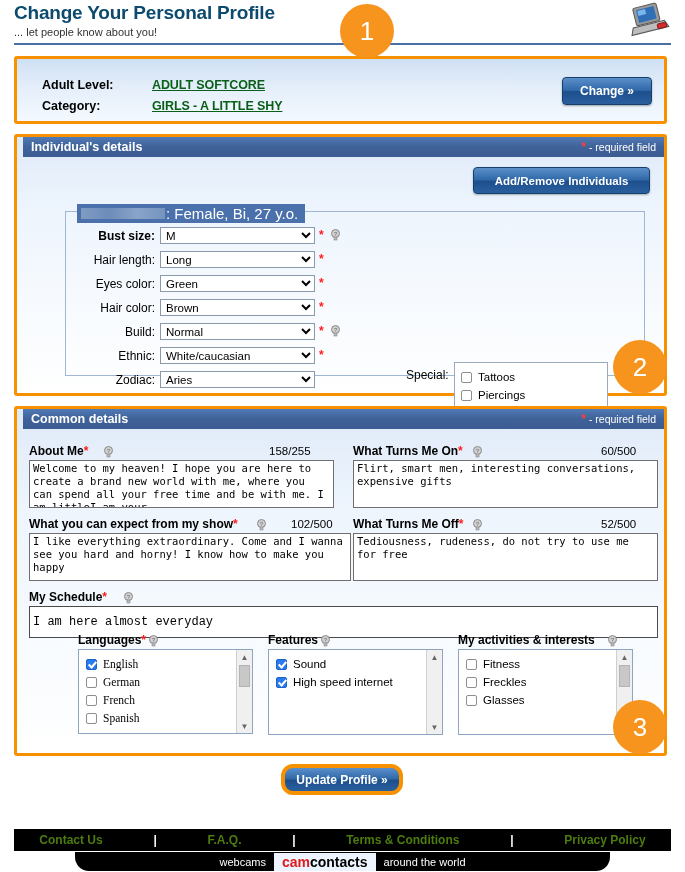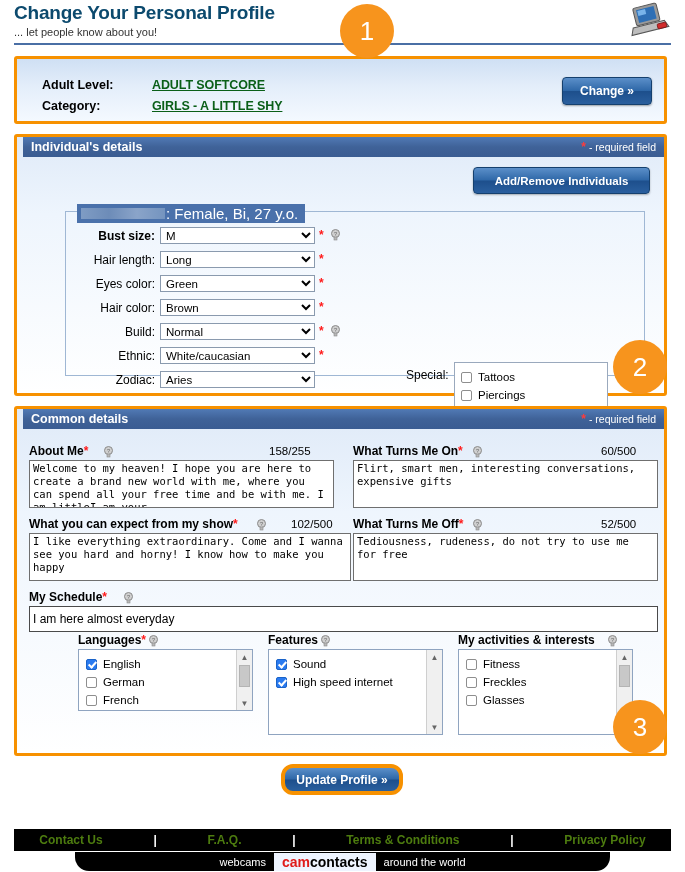--- a/index.html
+++ b/index.html
@@ -72,22 +72,22 @@
   .cb.on:after{content:"";position:absolute;left:3px;top:0px;width:3px;height:6px;
       border:solid #fff;border-width:0 2px 2px 0;transform:rotate(42deg);}
 
   
   .p3{left:14px;top:406px;width:653px;height:350px;}
   .flabel{position:absolute;font-weight:bold;font-size:12px;color:#000;}
   .fcount{position:absolute;font-size:11.5px;color:#000;}
   textarea.ta{position:absolute;font-family:"DejaVu Sans Mono","Liberation Mono",monospace;
       font-size:10.5px;line-height:13px;border:1px solid #6f6f6f;resize:none;
       padding:1px 3px;box-sizing:border-box;background:#fff;color:#000;overflow:auto;}
-  input.ti{position:absolute;font-family:Liberation Sans, sans-serif;font-size:12px;
-      border:1px solid #4a4a4a;padding:0 3px;box-sizing:border-box;background:#fff;height:26px;}
+  input.ti{position:absolute;font-family:Liberation Mono, monospace;font-size:12px;
+      border:1px solid #4a4a4a;padding:0 3px;box-sizing:border-box;background:#fff;height:32px;}
 
   .listbox{position:absolute;border:1px solid #8fa4c0;background:#fff;box-sizing:border-box;
            padding:5px 2px 5px 7px;overflow:hidden;}
   .sbar{position:absolute;right:0;top:0;width:15px;bottom:0;background:#f0f0f0;
         border-left:1px solid #cfcfcf;}
   .sarr{position:absolute;left:0;width:15px;height:14px;display:flex;align-items:center;justify-content:center;
         color:#666;font-size:8px;}
   .sthumb{position:absolute;left:2px;width:11px;background:#c8c8c8;border:1px solid #b4b4b4;box-sizing:border-box;}
 
   
@@ -298,21 +298,21 @@
     <input class="ti" style="left: 12px; top: 197px; width: 629px;" value="I am here almost everyday">
 
     <div class="flabel" style="left:61px;top:224px;">
       <span>Languages</span><span class="star">*</span>
     </div>
     <svg class="hint" style="position:absolute;left:131px;top:226px;" viewBox="0 0 11 12">
         <circle cx="5.5" cy="4.5" r="4" fill="#cfcfcf" stroke="#8a8a8a"></circle>
         <rect x="4" y="8" width="3" height="3" fill="#b8b8b8" stroke="#8a8a8a" stroke-width=".6"></rect>
         <text x="5.5" y="6.6" font-size="5.5" text-anchor="middle" fill="#666" font-family="Liberation Sans">?</text>
       </svg>
-    <div class="listbox" style="left:61px;top:240px;width:175px;height:62px;">
+    <div class="listbox" style="left:61px;top:240px;width:175px;height:85px;font-family:Liberation Serif, serif;">
       <div class="cbrow">
           <span class="cb on"></span>
           <span>English</span>
         </div>
       <div class="cbrow">
           <span class="cb"></span>
           <span>German</span>
         </div>
       <div class="cbrow">
           <span class="cb"></span>

